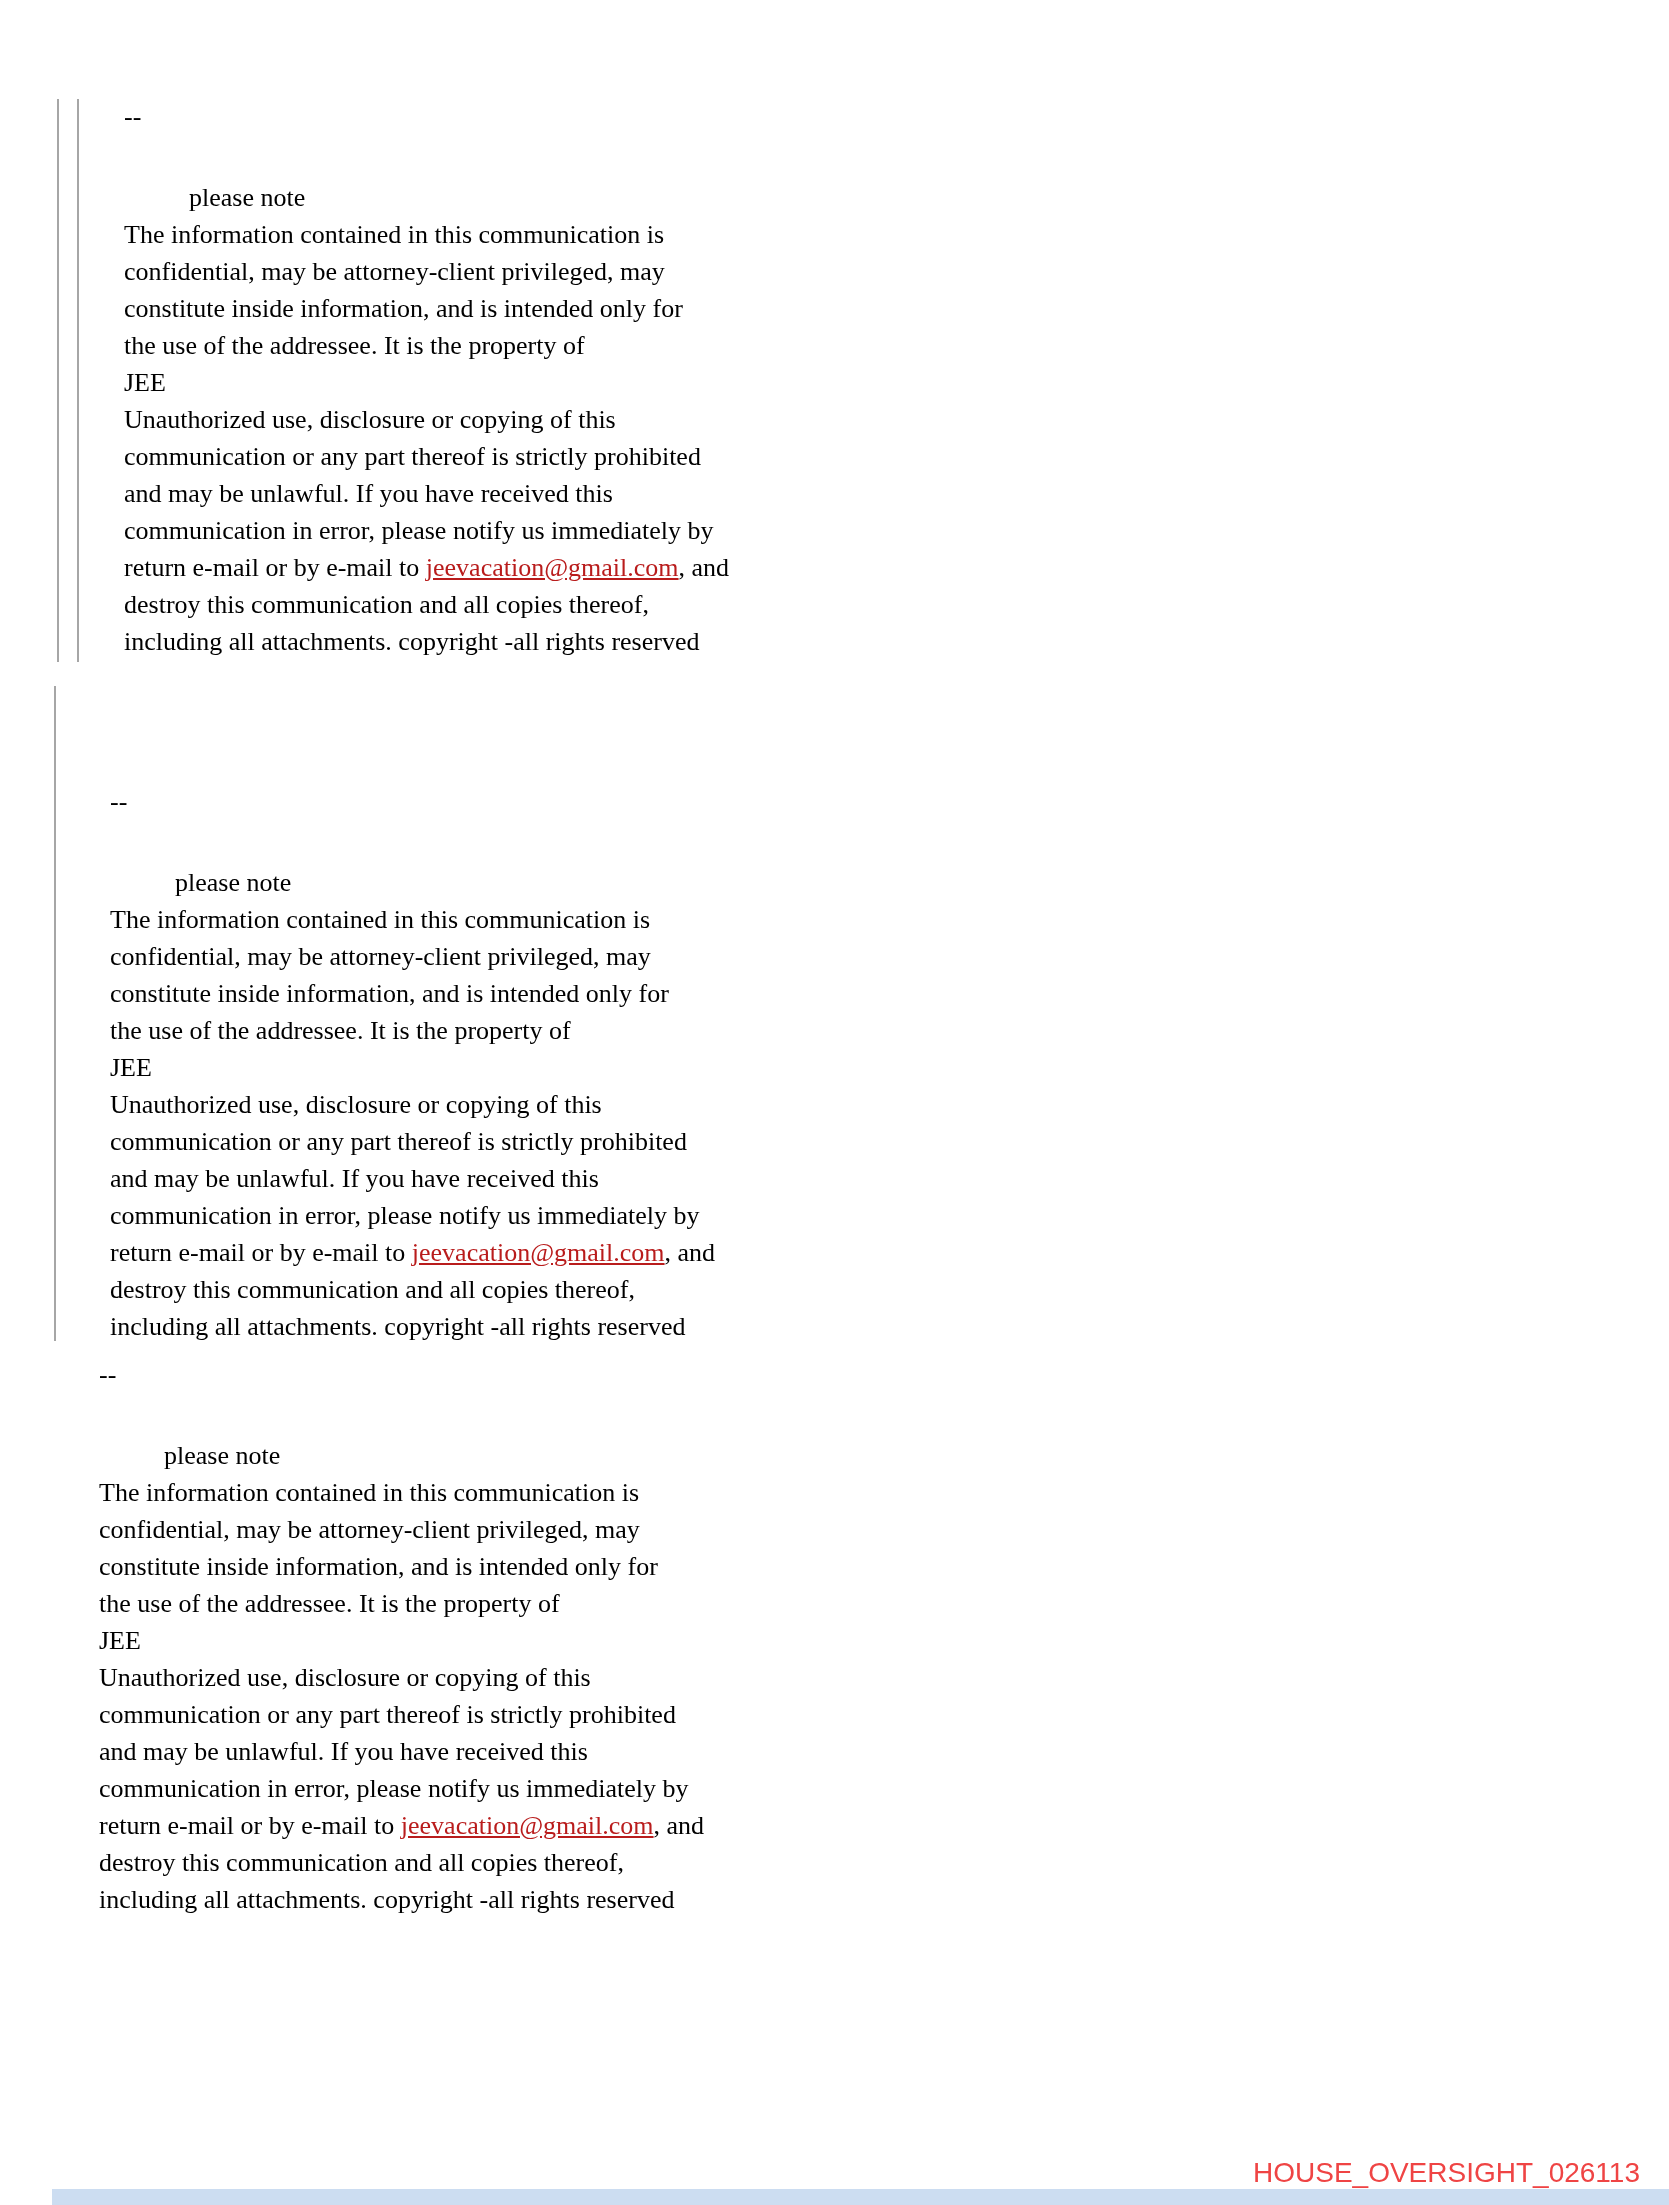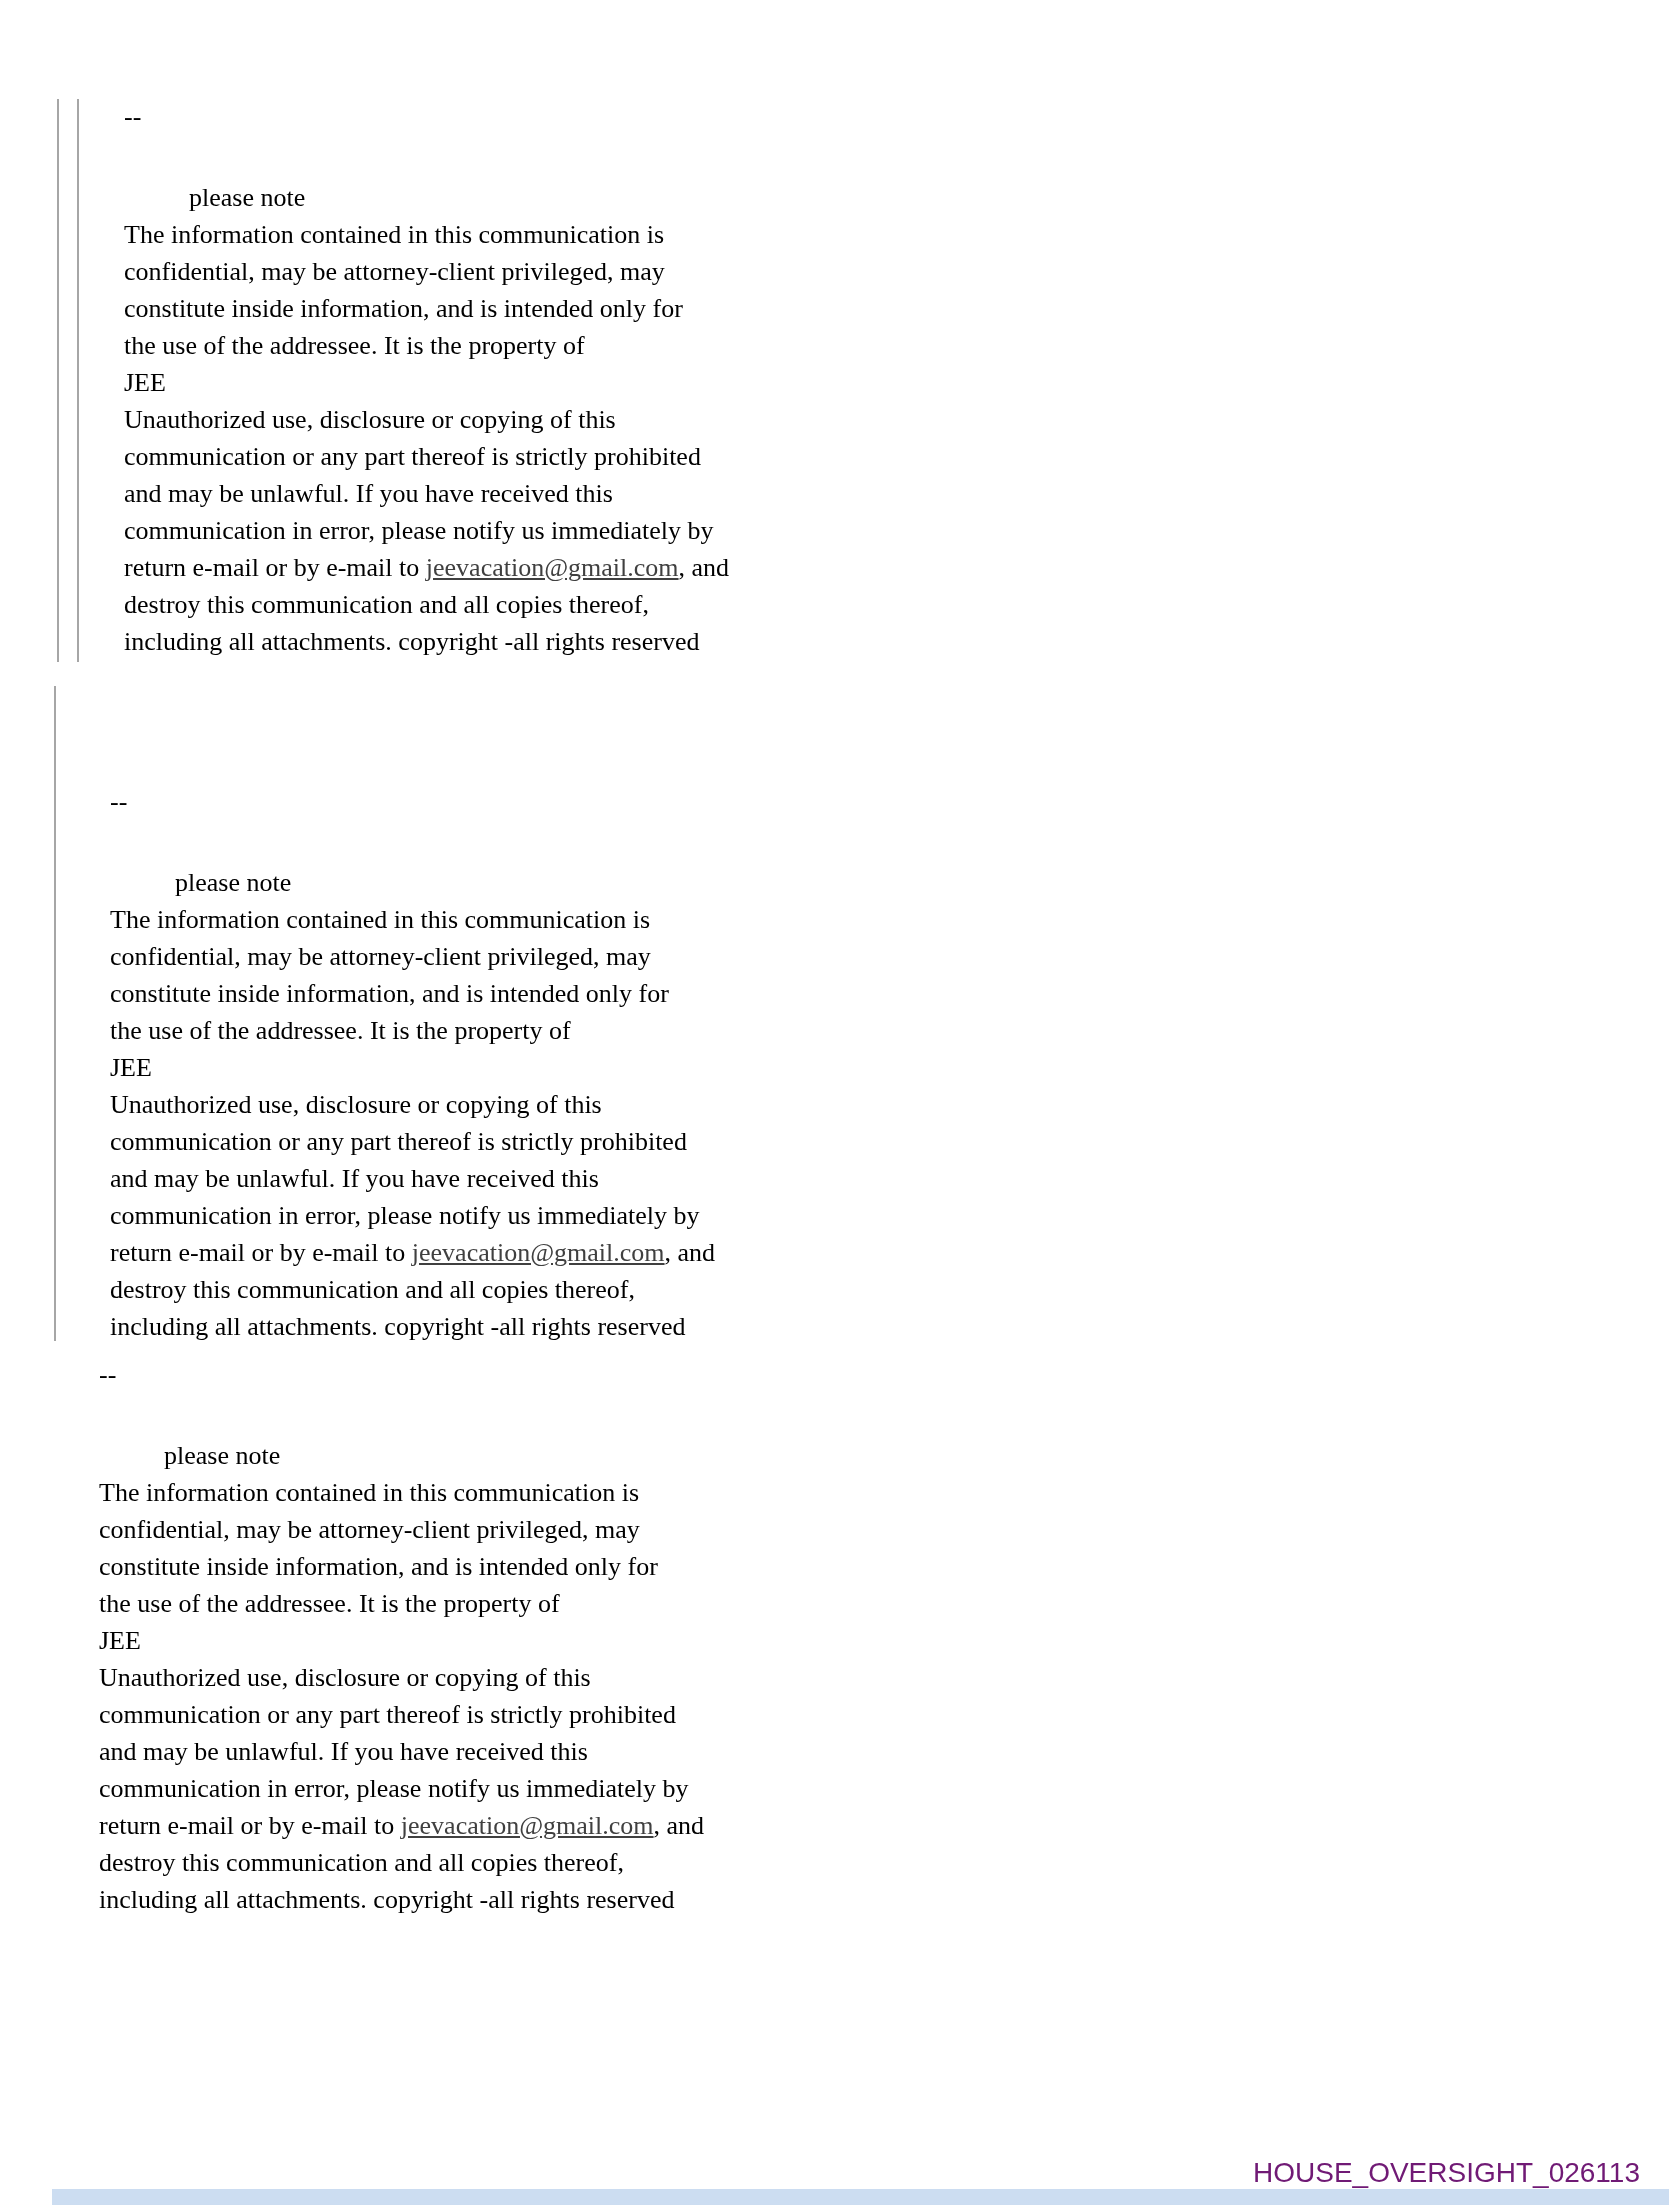--- a/index.html
+++ b/index.html
@@ -28,31 +28,31 @@
     color: #000000;
   }
   .line {
     white-space: pre;
   }
   .note-line {
     padding-left: 65px;
     margin-top: 44px;
   }
   .email {
-    color: #404040;
+    color: #b91c1c;
     text-decoration: underline;
     cursor: pointer;
   }
   #footer-bates {
     position: absolute;
     top: 2157px;
     right: 29px;
     font-family: "Liberation Sans", sans-serif;
     font-size: 28px;
-    color: #701a75;
+    color: #ef4444;
     white-space: pre;
   }
   #bottom-strip {
     position: absolute;
     left: 52px;
     right: 0;
     bottom: 0;
     height: 15.7px;
     background: #ccddf1;
   }

